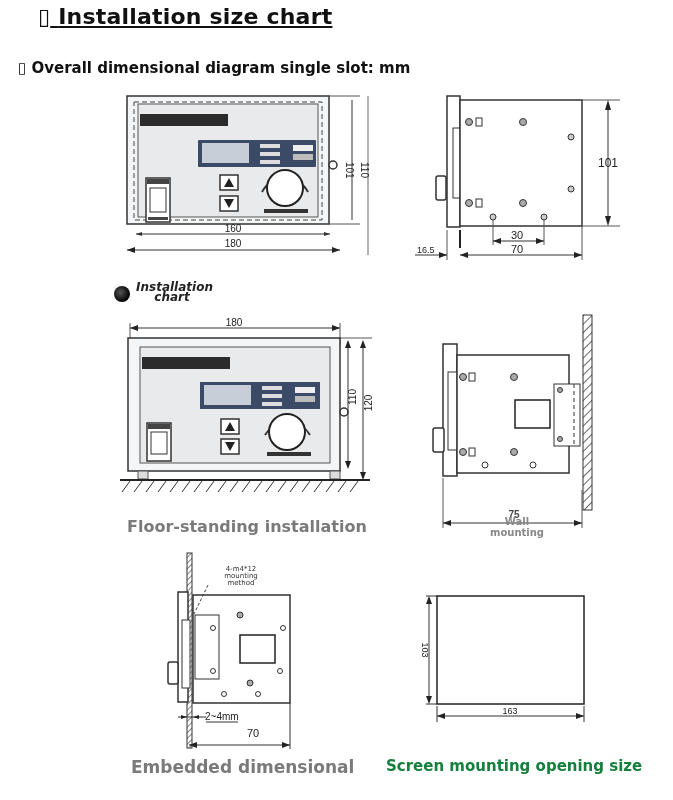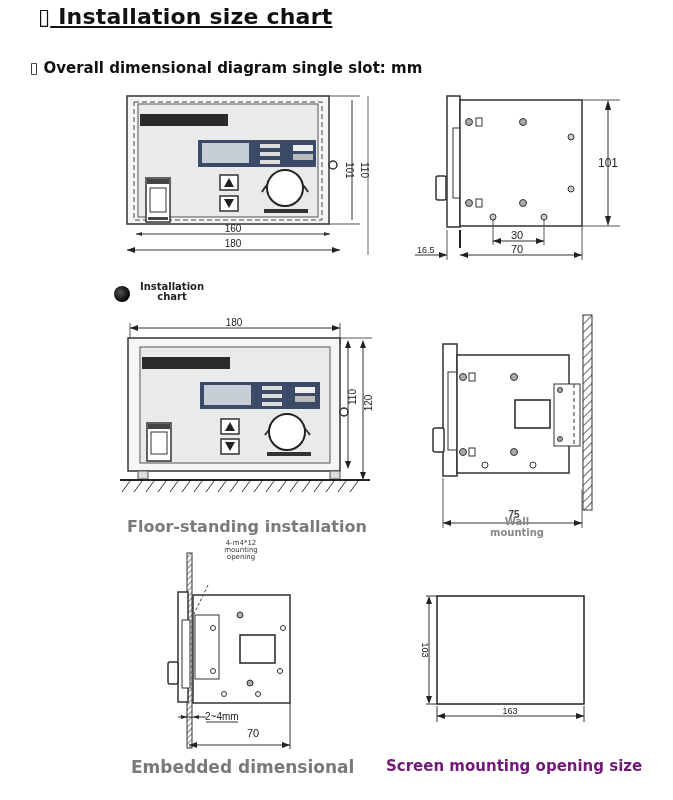--- a/index.html
+++ b/index.html
@@ -1,23 +1,23 @@
 <!DOCTYPE html>
 <html><head>
 <meta charset="utf-8">
 <style>
   html, body { margin:0; padding:0; background:#ffffff; }
   body { width:673px; height:800px; position:relative; overflow:hidden; font-family:"DejaVu Sans", sans-serif; color:#111; }
   .abs { position:absolute; }
   .h1 { left:38px; top:4px; font-size:22px; font-weight:bold; color:#111; letter-spacing:0.2px; white-space:nowrap;text-decoration:underline; }
-  .h2 { left:30px; top:59px; font-size:15px; font-weight:bold; color:#111; white-space:nowrap; }
+  .h2 { left:18px; top:59px; font-size:15px; font-weight:bold; color:#111; white-space:nowrap; }
   .caption-gray { font-size:16px; font-weight:bold; color:#7a7a7a; white-space:nowrap; }
-  .caption-dark { font-size:15px; font-weight:bold; color:#701a75; white-space:nowrap; }
+  .caption-dark { font-size:15px; font-weight:bold; color:#15803d; white-space:nowrap; }
   svg text { font-family:"Liberation Sans", sans-serif; }
-  .note-small { font-size:10px; font-weight:bold; color:#222; text-align:center; line-height:10px; }
+  .note-small { font-size:12px; font-weight:bold; color:#222; text-align:center; line-height:10px;font-style:italic; }
   .wall-note { font-size:10px; font-weight:bold; color:#888; text-align:center; line-height:11px; }
 </style>
 </head>
 <body>
 
 <div class="abs h1">
   <span>▯</span>
   <span>Installation size chart</span>
 </div>
 <div class="abs h2">
@@ -244,24 +244,24 @@
   <polygon points="27,167 21,165 21,169" fill="#222"></polygon>
   <polygon points="33,167 39,165 39,169" fill="#222"></polygon>
   <text x="45" y="170" font-size="10" fill="#222">2~4mm</text>
   <line x1="46" y1="172" x2="78" y2="172" stroke="#333"></line>
   <line x1="130" y1="153" x2="130" y2="199" stroke="#333"></line>
   <line x1="29" y1="195" x2="130" y2="195" stroke="#333"></line>
   <polygon points="29,195 37,192 37,198" fill="#222"></polygon>
   <polygon points="130,195 122,192 122,198" fill="#222"></polygon>
   <text x="93" y="187" font-size="11" fill="#222" text-anchor="middle">70</text>
 </svg>
-<div class="abs" style="left:212px;top:540px;width:58px;font-size:7px;line-height:7px;color:#333;text-align:center;">
+<div class="abs" style="left:212px;top:566px;width:58px;font-size:7px;line-height:7px;color:#333;text-align:center;">
   <div>4-m4*12</div>
   <div>mounting</div>
-  <div>opening</div>
+  <div>method</div>
 </div>
 <div class="abs caption-gray" style="left:131px;top:757px;font-size:17px;">Embedded dimensional</div>
 
 <svg class="abs" style="left:410px;top:590px" width="190" height="140" viewBox="0 0 190 140">
   <rect x="27" y="6" width="147" height="108" fill="#fff" stroke="#222" stroke-width="1.5"></rect>
   <line x1="16" y1="6" x2="27" y2="6" stroke="#333"></line>
   <line x1="16" y1="114" x2="27" y2="114" stroke="#333"></line>
   <line x1="19" y1="8" x2="19" y2="112" stroke="#333"></line>
   <polygon points="19,6 16,14 22,14" fill="#222"></polygon>
   <polygon points="19,114 16,106 22,106" fill="#222"></polygon>

